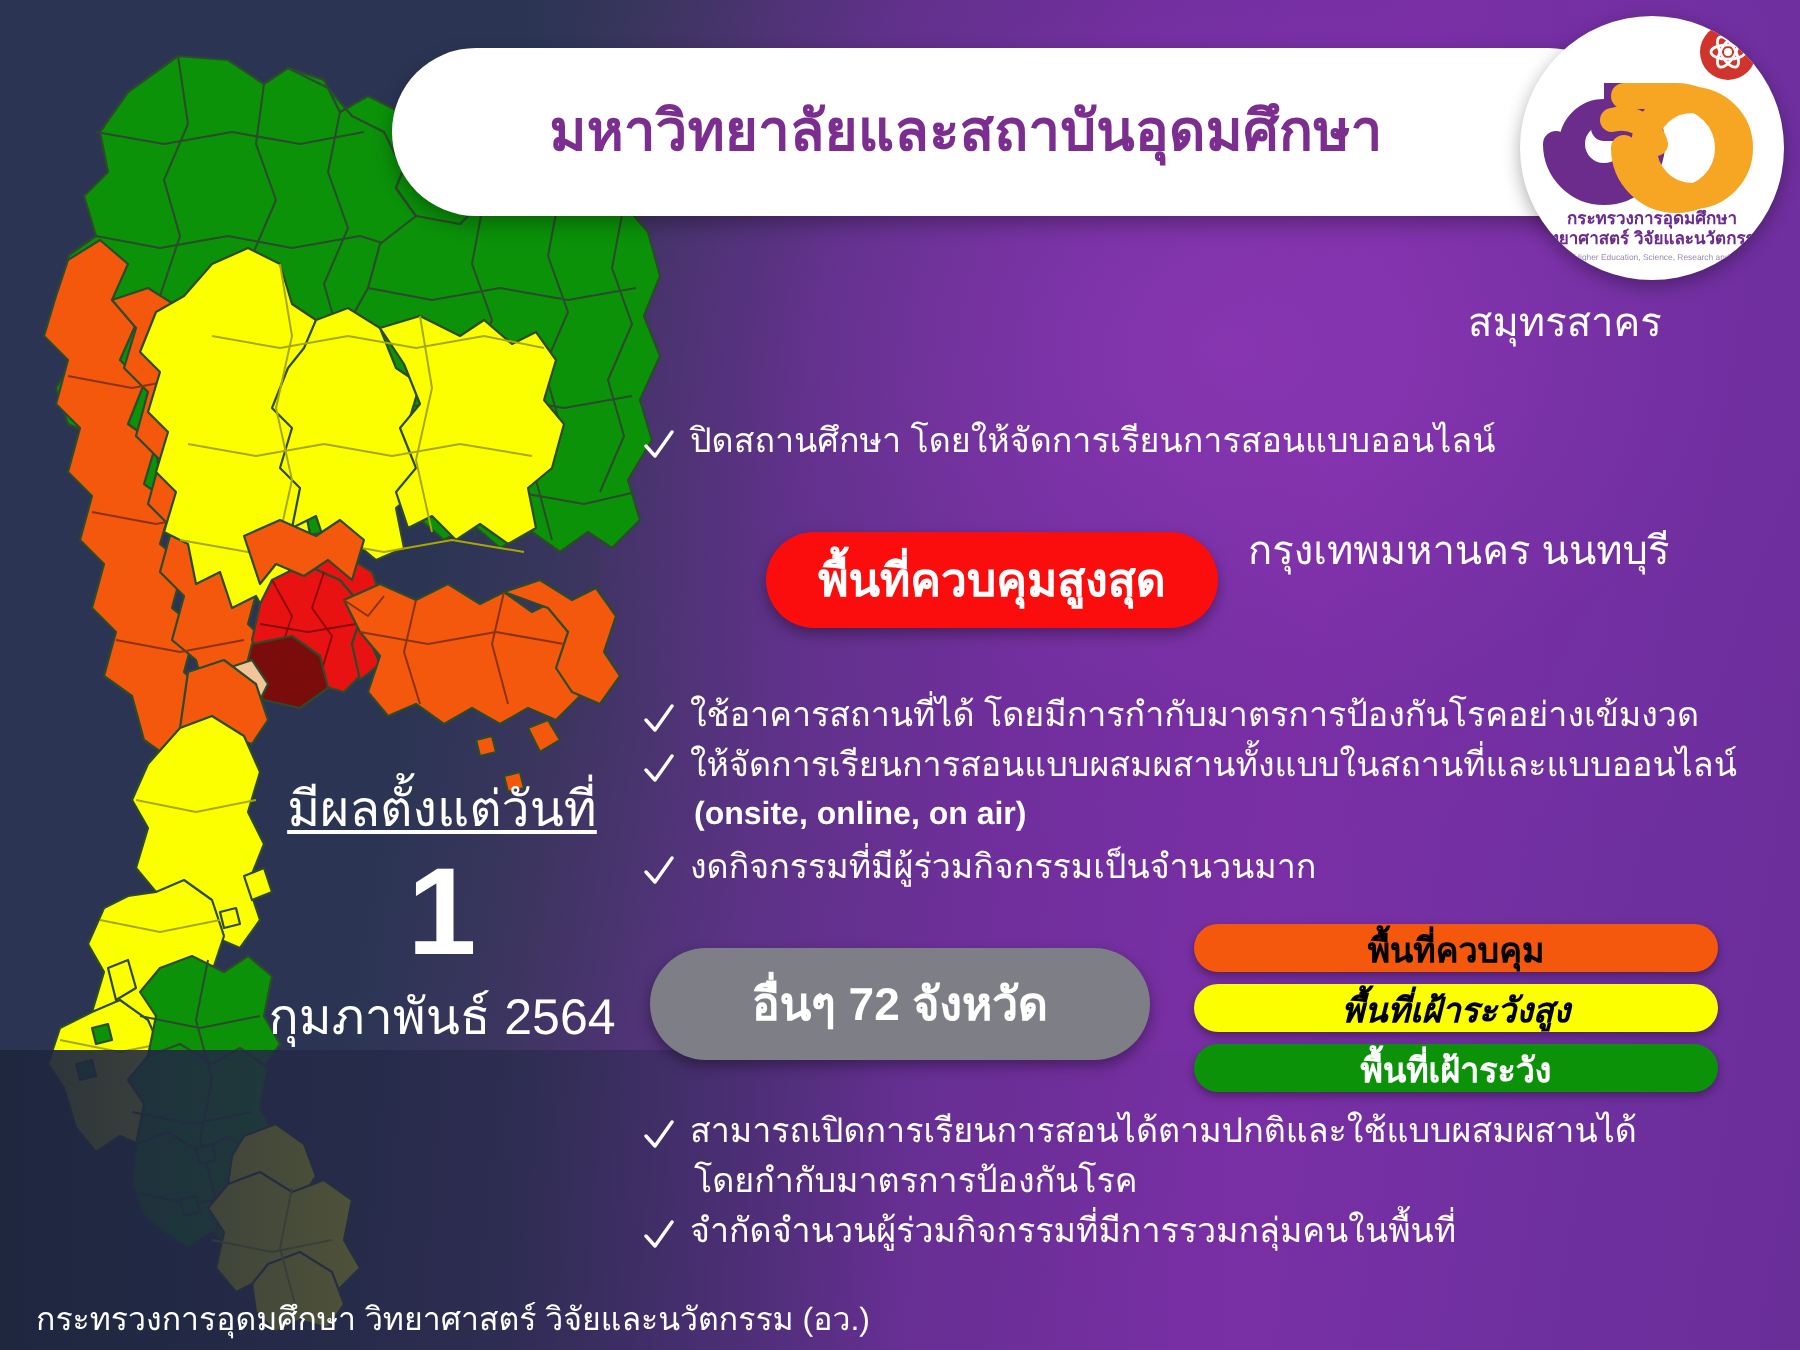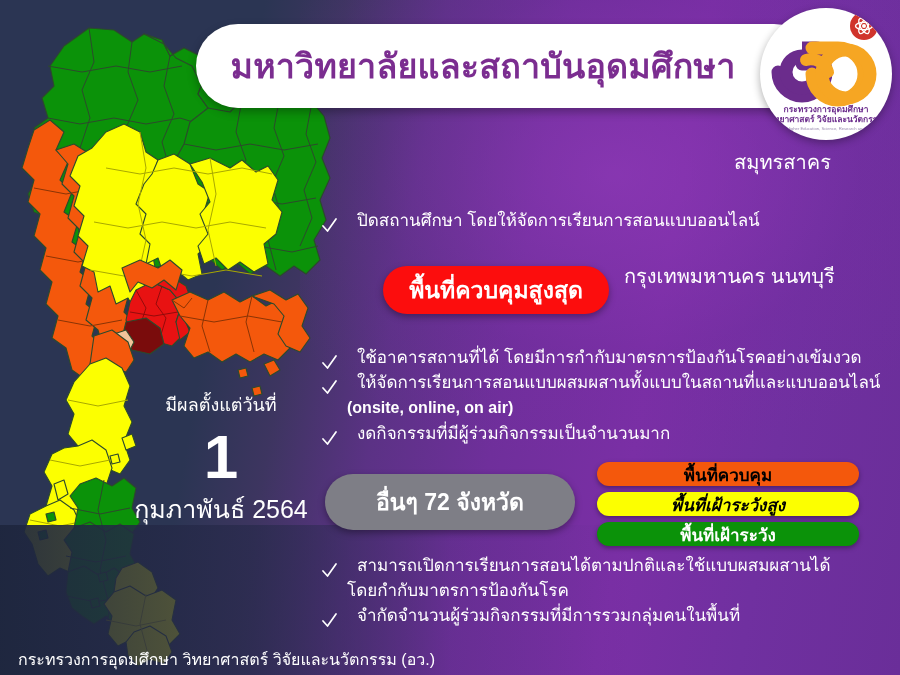--- a/index.html
+++ b/index.html
@@ -42,21 +42,21 @@
 
   
   #title-pill {
     position:absolute; left:196px; top:24px; width:620px; height:84px;
     background:#ffffff; border-radius:42px;
     box-shadow:0 4px 10px rgba(0,0,0,.30);
     display:flex; align-items:center; justify-content:center;
     padding-right:46px;
   }
   #title-text {
-    color:#7B2D90; font-size:34px; font-weight:bold; letter-spacing:.2px;
+    color:#7B2D90; font-size:28px; font-weight:bold; letter-spacing:.2px;
     white-space:nowrap; line-height:1;
   }
 
   
   #logo {
     position:absolute; left:760px; top:8px; width:132px; height:132px;
     border-radius:50%; background:#ffffff;
     box-shadow:0 3px 9px rgba(0,0,0,.32);
     overflow:hidden;
   }
@@ -74,21 +74,21 @@
   #badge-red     { left:383px; top:266px; width:226px; height:48px; background:#FC0D0D; font-size:23px; }
   #badge-gray    { left:325px; top:474px; width:250px; height:56px; background:#7E7E86; font-size:23px; }
 
   
   .prov { position:absolute; color:#ffffff; font-size:20px; white-space:nowrap; line-height:30px; }
   #prov-1 { left:734px; top:147px; }
   #prov-2 { left:624px; top:261px; }
 
   
   .bullets { position:absolute; color:#ffffff; }
-  .bullet-row { display:flex; align-items:flex-end; gap:20px; line-height:25px; }
+  .bullet-row { display:flex; align-items:center; gap:8px; line-height:25px; }
   .tick {
     flex:0 0 auto; width:15px; height:18px; position:relative; top:2px;
   }
   .tick svg { display:block; }
   .btext { font-size:17px; white-space:nowrap; }
   .sub   { font-size:16px; font-weight:bold; white-space:nowrap; padding-left:25px; line-height:26px; }
   .cont  { font-size:17px; white-space:nowrap; padding-left:25px; line-height:25px; }
 
   #bullets-1 { left:322px; top:208px; width:560px; }
   #bullets-2 { left:322px; top:345px; width:570px; }
@@ -101,21 +101,21 @@
     display:flex; align-items:center; justify-content:center;
     font-size:17px; font-weight:bold; white-space:nowrap;
     box-shadow:0 2px 5px rgba(0,0,0,.35);
   }
   .lg-orange { background:#F4580C; color:#000; }
   .lg-yellow { background:#FCFF00; color:#000;font-style:italic; }
   .lg-green  { background:#0B9209; color:#fff; }
 
   
   #effective { position:absolute; left:106px; top:388px; width:230px; text-align:center; color:#fff; }
-  #eff-prefix { font-size:18px; line-height:34px; white-space:nowrap; }
+  #eff-prefix { font-size:25px; line-height:34px; white-space:nowrap;text-decoration:underline; }
   #eff-day    { font-size:62px; font-weight:bold; line-height:70px; }
   #eff-month  { font-size:25px; line-height:34px; white-space:nowrap; }
 
   
   #footer {
     position:absolute; left:18px; top:647px; color:#ffffff;
     font-size:16px; white-space:nowrap;
   }
 </style>
 </head>

